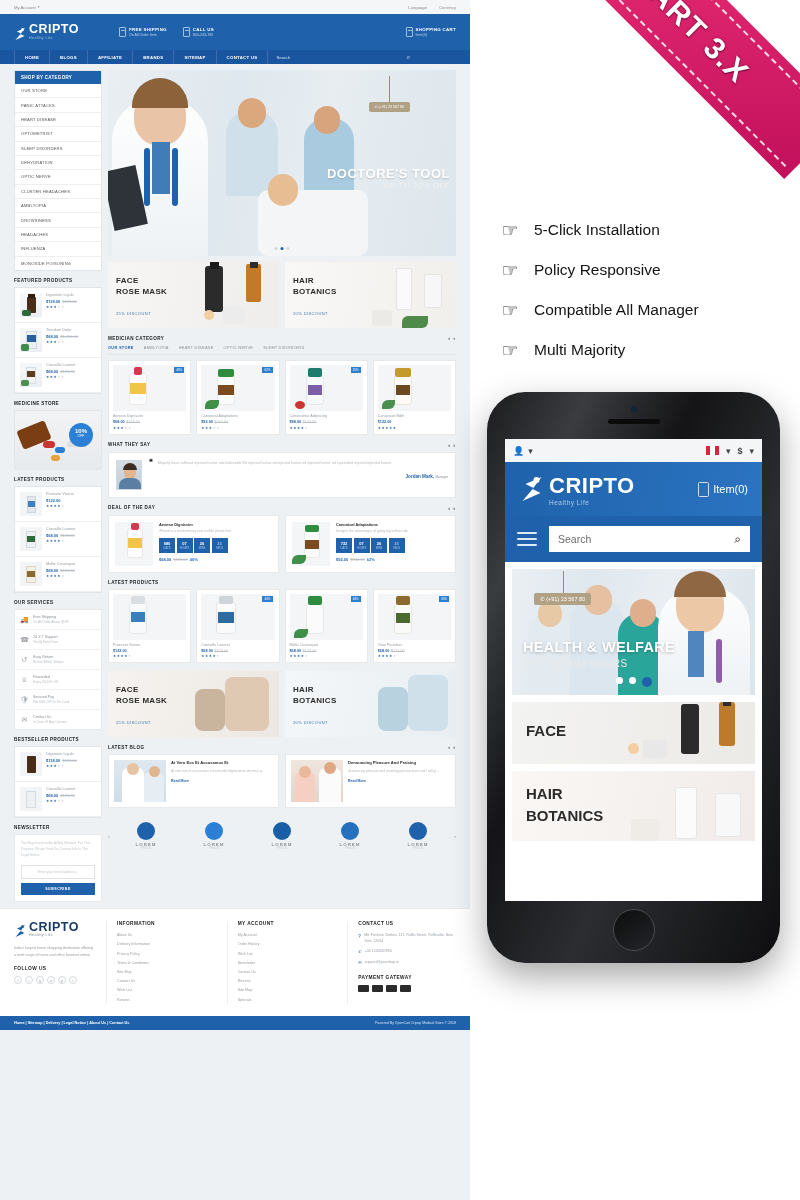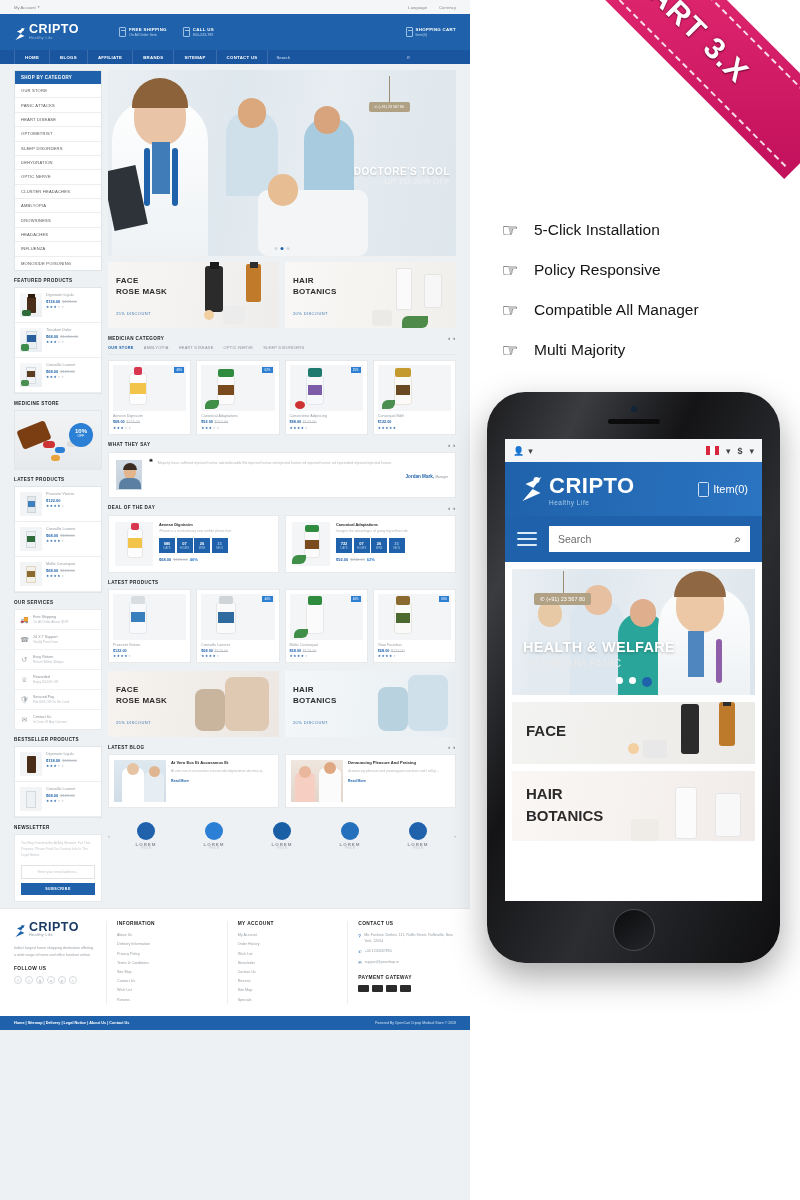--- a/index.html
+++ b/index.html
@@ -61,21 +61,21 @@
   .cat-li { font-size:4.1px; color:#555; padding:4.2px 6px; border-bottom:.5px solid #eceef0; letter-spacing:.2px;}
   .cat-li:last-child { border-bottom:none; }
 
   .sec-title { font-size:4.6px; font-weight:bold; color:#222; letter-spacing:.4px; margin: 7px 0 4px 0; }
   .sec-title-row { display:flex; align-items:center; }
   .arrows { margin-left:auto; color:#333; font-size:5px; letter-spacing:1px;}
 
   .hero { height: 186px; position: relative; overflow: hidden; background:#dfe6ec;}
   .hero-img { position:absolute; inset:0; }
   .hero-txt { position:absolute; right:6px; top:96px; text-align:right; }
-  .hero-h { color:#fff; font-size:10px; font-weight:bold; letter-spacing:.5px; text-shadow:0 1px 2px rgba(0,0,0,.18);}
+  .hero-h { color:#fff; font-size:13px; font-weight:bold; letter-spacing:.5px; text-shadow:0 1px 2px rgba(0,0,0,.18);}
   .hero-s { color:#f0f0f0; font-size:8px; letter-spacing:.4px;}
   .hero-dots { position:absolute; bottom:6px; left:50%; transform:translateX(-50%); display:flex; gap:3px;}
   .hero-dots i { width:3px; height:3px; border-radius:50%; background:#cfd8e0; display:block;}
   .hero-dots i.on { background:#1f62ab; }
   .tag-badge { position:absolute; right:46px; top:32px; background:#b0a084; color:#fff; font-size:3.6px; padding:3px 6px; border-radius:2px;}
   .tag-badge:before { content:""; position:absolute; left:50%; top:-26px; width:.7px; height:26px; background:#9b8d74;}
 
   .prod-mini { display:flex; gap:4px; padding:5px; border-bottom:.5px solid #eceef0; }
   .pm-img { width:22px; height:24px; background:#f2f4f6; flex:none; position:relative; overflow:hidden;}
   .pm-name { font-size:3.8px; color:#9aa0a6; }
@@ -962,21 +962,21 @@
       <div style="position:absolute;left:72px;top:16px;width:28px;height:30px;background:#e6c0a0;border-radius:14px"></div>
       <div style="position:absolute;left:106px;top:44px;width:48px;height:82px;background:#2aa59a;border-radius:22px 22px 0 0"></div>
       <div style="position:absolute;left:118px;top:30px;width:26px;height:28px;background:#dfae8d;border-radius:13px"></div>
       <div style="position:absolute;left:146px;top:18px;width:92px;height:108px;background:linear-gradient(#fdfdfd,#eef2f5);border-radius:40px 40px 0 0"></div>
       <div style="position:absolute;left:164px;top:10px;width:48px;height:54px;background:#edc8a6;border-radius:24px"></div>
       <div style="position:absolute;left:162px;top:2px;width:52px;height:26px;background:#8f6742;border-radius:26px 26px 0 0"></div>
       <div style="position:absolute;left:176px;top:62px;width:16px;height:46px;background:#4f86bf"></div>
       <div style="position:absolute;left:204px;top:70px;width:6px;height:44px;background:#8e5fa8;border-radius:3px"></div>
       <div class="m-hero-badge"><span>✆ </span><span>(+91) 23 567 80</span></div>
       <div class="m-hero-h">HEALTH &amp; WELFARE</div>
-      <div class="m-hero-s">ON MEDIUM PANIC</div>
+      <div class="m-hero-s">ON MEDIUM HOURS</div>
       <div class="m-hero-dots">
           <i></i>
           <i></i>
           <i class="on"></i>
         </div>
     </div>
     <div class="m-promo" style="background:linear-gradient(100deg,#f3f3f1,#eceae7)">
       <div style="position:absolute;right:56px;top:2px;width:18px;height:50px;background:#2b2b2b;border-radius:3px"></div>
       <div style="position:absolute;right:20px;top:0px;width:16px;height:44px;background:#bd7a2a;border-radius:3px"></div>
       <div style="position:absolute;right:24px;top:-6px;width:8px;height:10px;background:#2d2d2d"></div>

